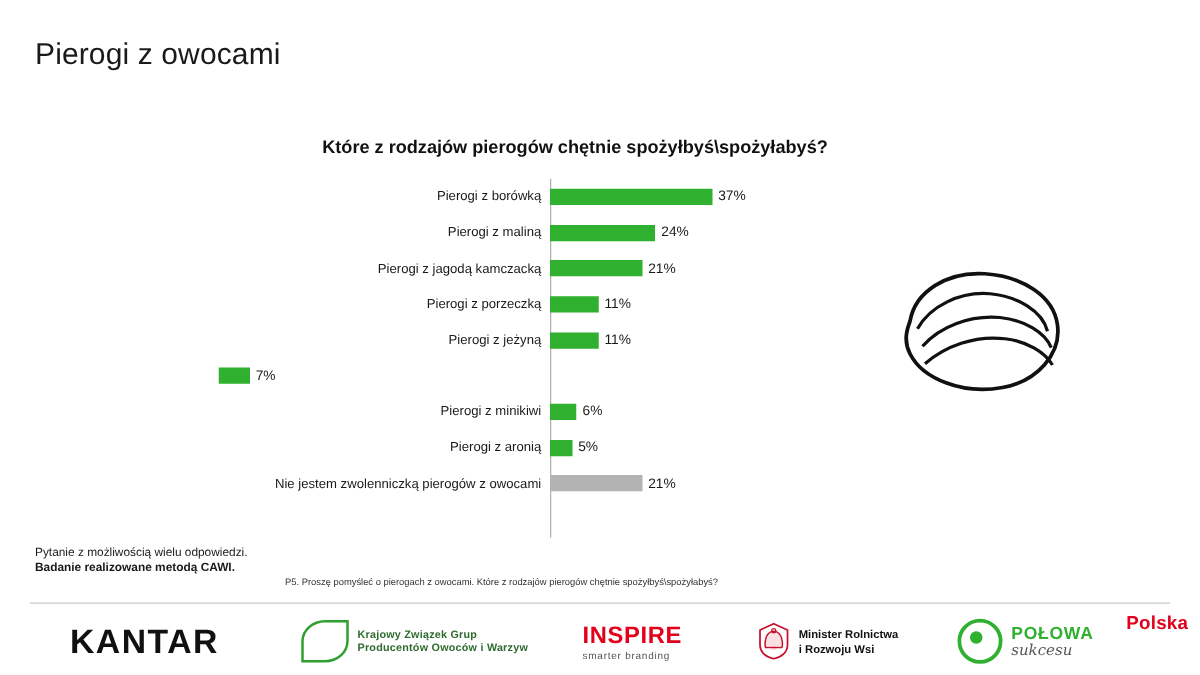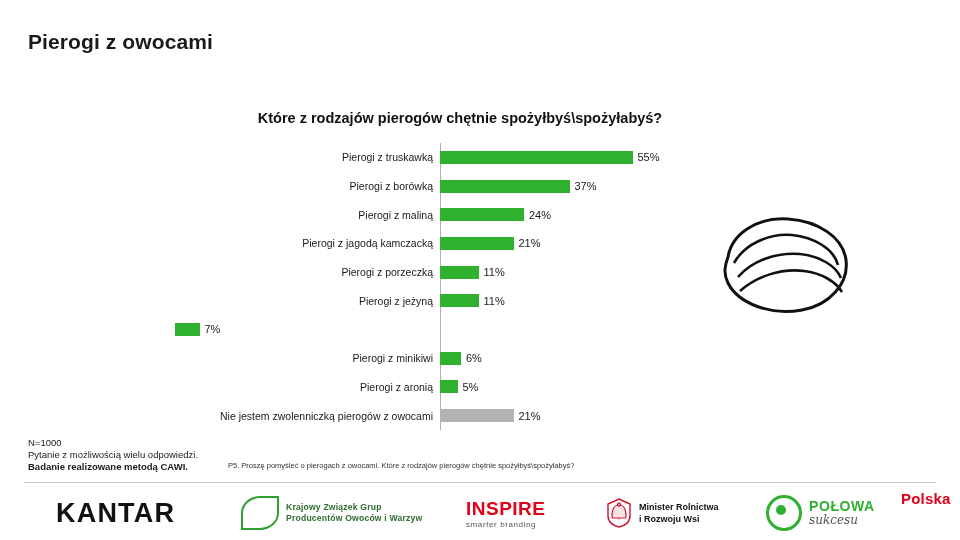--- a/index.html
+++ b/index.html
@@ -19,22 +19,22 @@
   .slide {
     position: relative;
     width: 960px;
     height: 540px;
   }
 
   .slide-title {
     position: absolute;
     left: 28px;
     top: 30px;
-    font-size: 21px;
-    font-weight: bold;
+    font-size: 24px;
+    font-weight: normal;
     color: #1a1a1a;
     letter-spacing: 0.1px;
   }
 
   .chart-title {
     position: absolute;
     left: 175px;
     top: 110px;
     width: 570px;
     text-align: center;
@@ -273,27 +273,20 @@
 <div class="slide">
 
   <div class="slide-title">Pierogi z owocami</div>
 
   <div class="chart-title">Które z rodzajów pierogów chętnie spożyłbyś\spożyłabyś?</div>
 
   <div class="chart">
     <div class="chart-axis"></div>
     <div class="rows">
 
-      <div class="row">
-        <div class="row-label">Pierogi z truskawką</div>
-        <div class="bar-wrap">
-          <div class="bar" style="width:192.5px"></div>
-          <div class="bar-value">55%</div>
-        </div>
-      </div>
 
       <div class="row">
         <div class="row-label">Pierogi z borówką</div>
         <div class="bar-wrap">
           <div class="bar" style="width:129.5px"></div>
           <div class="bar-value">37%</div>
         </div>
       </div>
 
       <div class="row">
@@ -365,21 +358,20 @@
   <div class="pierogi-art">
     <svg width="150" height="125" viewBox="0 0 150 125" fill="none" xmlns="http://www.w3.org/2000/svg">
       <path d="M18 52 C22 28, 48 12, 78 14 C108 16, 133 32, 136 55 C139 78, 120 100, 92 105 C60 111, 28 98, 18 78 C13 68, 15 60, 18 52 Z" stroke="#111" stroke-width="3" fill="none"></path>
       <path d="M24 58 C34 40, 58 28, 82 30 C104 32, 124 44, 128 60" stroke="#111" stroke-width="2.6" fill="none"></path>
       <path d="M28 72 C42 56, 66 47, 90 49 C110 51, 126 61, 131 73" stroke="#111" stroke-width="2.6" fill="none"></path>
       <path d="M30 86 C46 72, 70 63, 94 66 C112 68, 126 77, 132 87" stroke="#111" stroke-width="2.6" fill="none"></path>
     </svg>
   </div>
 
   <div class="foot">
-    <div class="foot-line">N=1000</div>
     <div class="foot-line">Pytanie z możliwością wielu odpowiedzi.</div>
     <div class="foot-line bold">Badanie realizowane metodą CAWI.</div>
     <div class="foot-q">P5. Proszę pomyśleć o pierogach z owocami. Które z rodzajów pierogów chętnie spożyłbyś\spożyłabyś?</div>
   </div>
 
   <div class="divider"></div>
 
   <div class="logos">
 
     <div class="logo logo-kantar">KANTAR</div>

